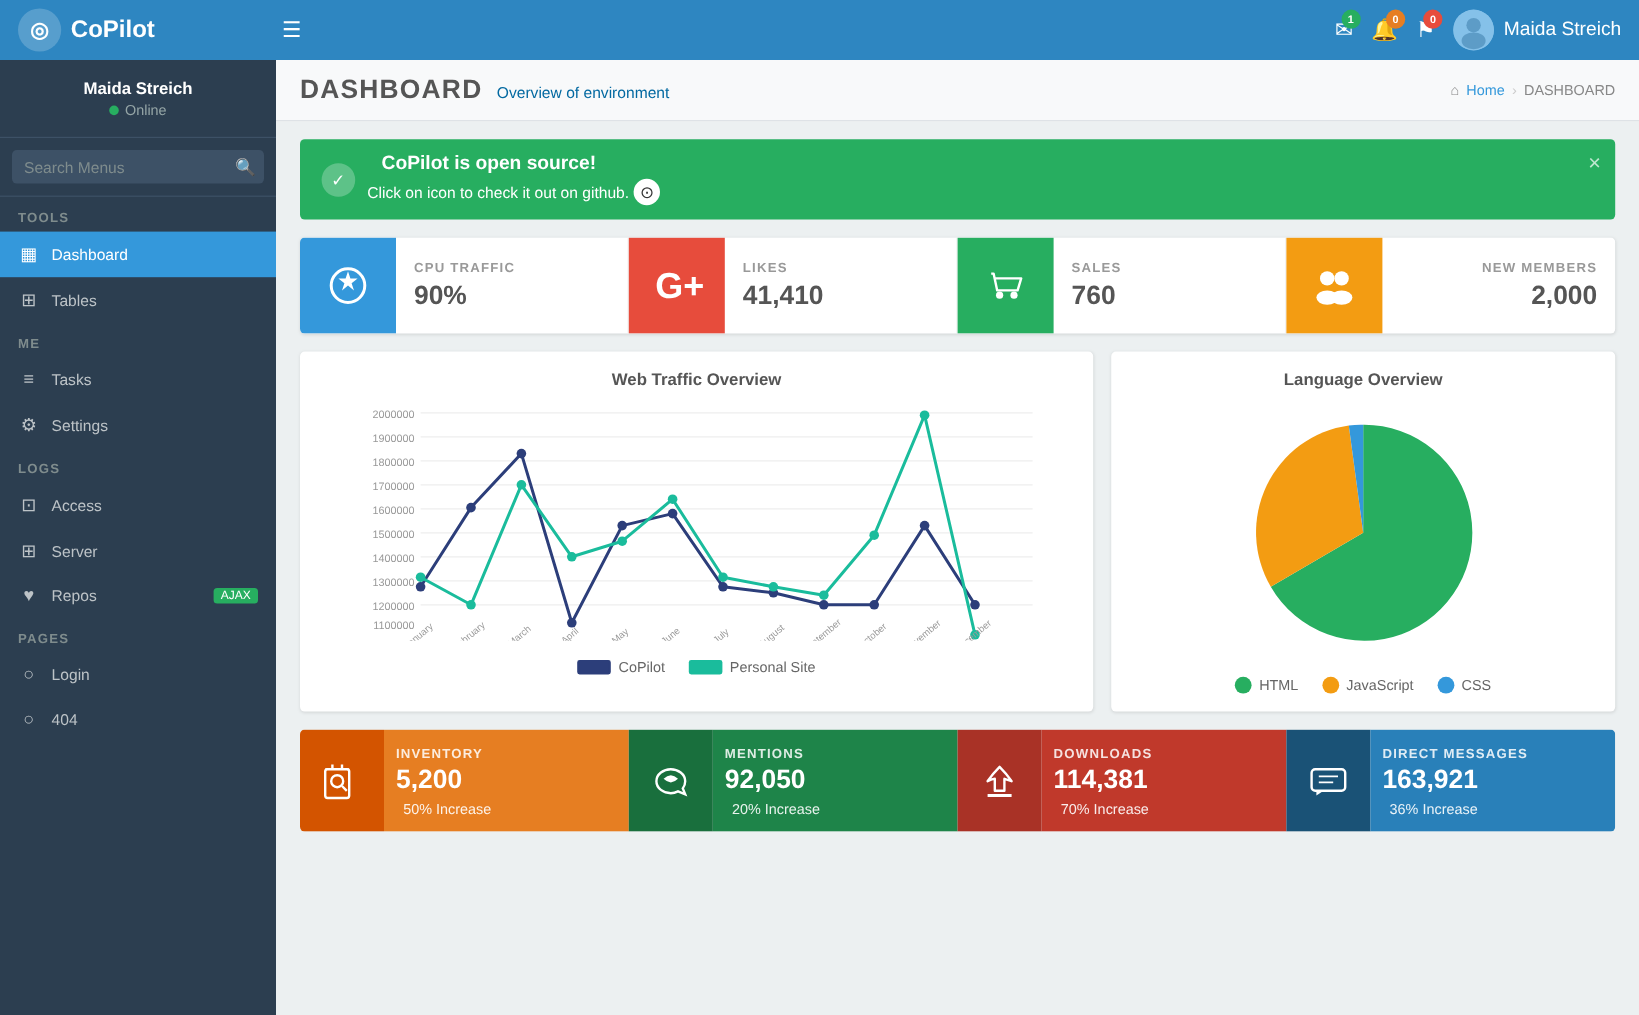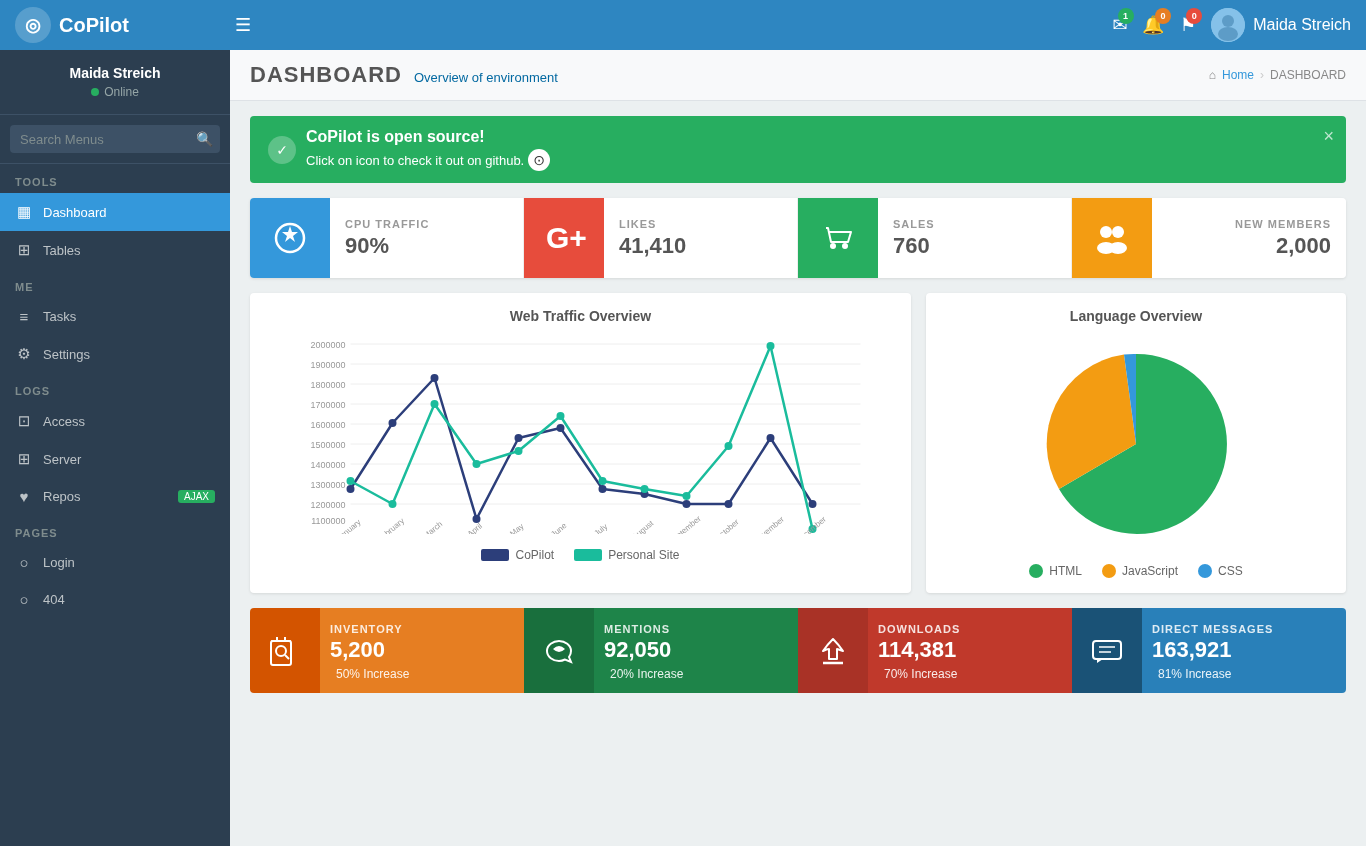--- a/index.html
+++ b/index.html
@@ -215,21 +215,21 @@
       background: #27ae60;
       color: white;
       padding: 12px 18px;
       border-radius: 4px;
       display: flex;
       align-items: center;
       gap: 10px;
       margin-bottom: 15px;
       position: relative;
     }
-    .alert-title { font-size: 16px; font-weight: bold; }
+    .alert-title { font-size: 16px; font-weight: bold; margin-left: 12px; }
     .alert-sub { font-size: 13px; margin-top: 3px; display: flex; align-items: center; gap: 4px; }
     .alert-close {
       position: absolute;
       right: 12px; top: 10px;
       cursor: pointer;
       font-size: 18px;
       opacity: 0.7;
     }
     .alert-check {
       width: 28px; height: 28px;
@@ -734,20 +734,20 @@
             <svg width="36" height="36" viewBox="0 0 36 36">
               <rect x="4" y="8" width="28" height="18" rx="3" stroke="white" stroke-width="2" fill="none"></rect>
               <line x1="10" y1="14" x2="26" y2="14" stroke="white" stroke-width="1.5"></line>
               <line x1="10" y1="19" x2="22" y2="19" stroke="white" stroke-width="1.5"></line>
               <path d="M8 26 L8 30 L14 26" fill="white"></path>
             </svg>
           </div>
           <div style="background:#2980b9;flex:1;display:flex;flex-direction:column;justify-content:center;">
             <div class="bottom-label">DIRECT MESSAGES</div>
             <div class="bottom-value">163,921</div>
-            <div class="bottom-footer">81% Increase</div>
+            <div class="bottom-footer">36% Increase</div>
           </div>
         </div>
       </div>
 
     </div>
   </main>
 </div>
 
 </body></html>

